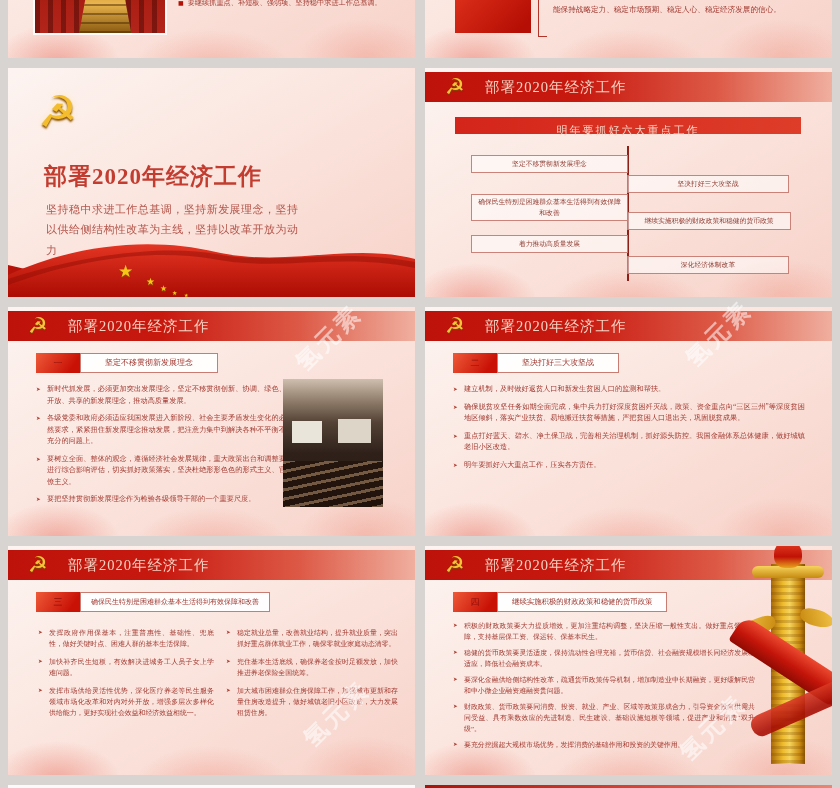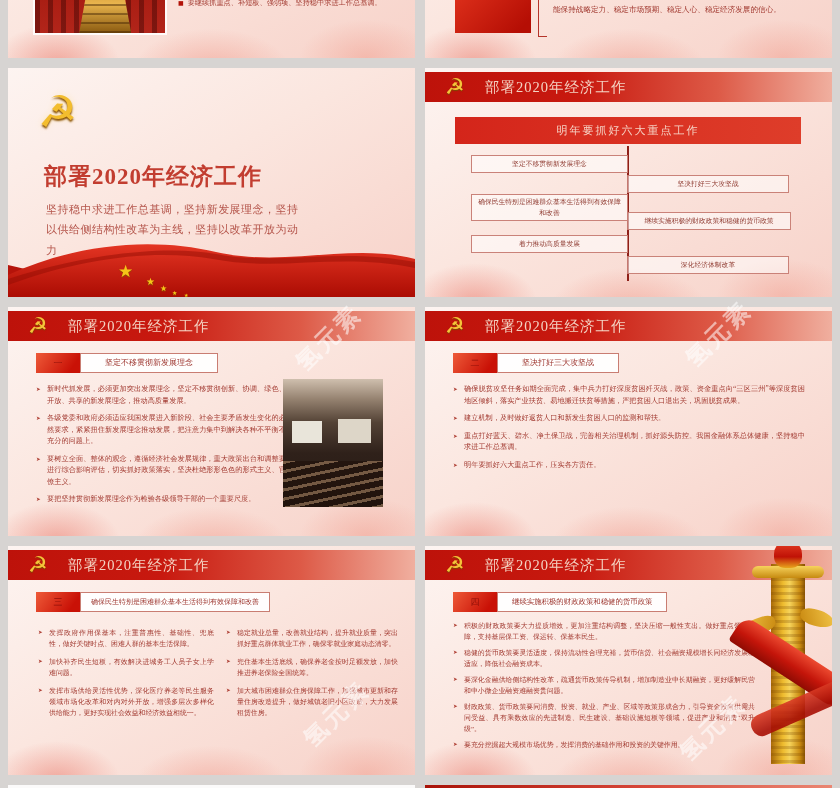--- a/index.html
+++ b/index.html
@@ -71,21 +71,21 @@
   .chap-emblem { position:absolute; left:30px; top:18px; font-family:"DejaVu Sans",sans-serif;
     font-size:44px; color:#f3bd2e; text-shadow:0 2px 2px #8a5200, 0 0 6px rgba(255,230,150,.6); z-index:2; }
   .chap-title { position:absolute; left:36px; top:93px; font-size:23px; font-weight:bold;
     color:#c23d30; letter-spacing:1px; }
   .chap-sub { position:absolute; left:38px; top:131px; width:252px; font-size:11px;
     line-height:1.85; color:#b4544a; text-align:justify; }
   .ribbon-stars span { position:absolute; color:#f5c518; text-shadow:0 1px 1px #8a5200;
     font-family:"DejaVu Sans",sans-serif; }
 
   
-  .banner6 { position:absolute; left:30px; top:49px; width:346px; height:27px;
+  .banner6 { position:absolute; left:30px; top:49px; width:346px; height:17px;
     background:linear-gradient(90deg,#d4251a,#de3d2a); color:#f6d3c5; font-size:11px;
     text-align:center; line-height:27px; letter-spacing:2px; }
   .vline { position:absolute; left:202px; top:78px; width:2px; height:135px; background:#8f2018; }
   .pbox { position:absolute; border:1px solid rgba(196,118,108,.9); background:rgba(255,255,255,.55);
     color:#8f3a30; font-size:6.8px; display:flex; align-items:center; justify-content:center;
     text-align:center; line-height:1.5; padding:2px 4px; }
 
   
   .photoConf { position:absolute; left:275px; top:72px; width:100px; height:128px;
     background:linear-gradient(180deg,#cfbfae 0%, #94816f 16%, #534235 34%, #2f211a 58%, #251913 100%); }
@@ -207,23 +207,23 @@
   <div class="slide" style="left:425px; top:307px;">
     <div class="hdr">
       <span class="emblem">☭</span>
       <span class="hdr-title">部署2020年经济工作</span>
     </div>
     <div class="secrow">
       <div class="secnum">二</div>
       <div class="sectitle">坚决打好三大攻坚战</div>
     </div>
     <ul class="blist" style="position:absolute; left:28px; top:77px; width:352px;">
+      <li>建立机制，及时做好返贫人口和新发生贫困人口的监测和帮扶。</li>
       <li>确保脱贫攻坚任务如期全面完成，集中兵力打好深度贫困歼灭战，政策、资金重点向“三区三州”等深度贫困地区倾斜，落实产业扶贫、易地搬迁扶贫等措施，严把贫困人口退出关，巩固脱贫成果。</li>
-      <li>建立机制，及时做好返贫人口和新发生贫困人口的监测和帮扶。</li>
-      <li>重点打好蓝天、碧水、净土保卫战，完善相关治理机制，抓好源头防控。我国金融体系总体健康，坚持稳中求进工作总基调。</li>
+      <li>重点打好蓝天、碧水、净土保卫战，完善相关治理机制，抓好源头防控。我国金融体系总体健康，做好城镇老旧小区改造。</li>
       <li>明年要抓好六大重点工作，压实各方责任。</li>
     </ul>
   </div>
 
   <div class="slide" style="left:8px; top:546px;">
     <div class="hdr">
       <span class="emblem">☭</span>
       <span class="hdr-title">部署2020年经济工作</span>
     </div>
     <div class="secrow">

